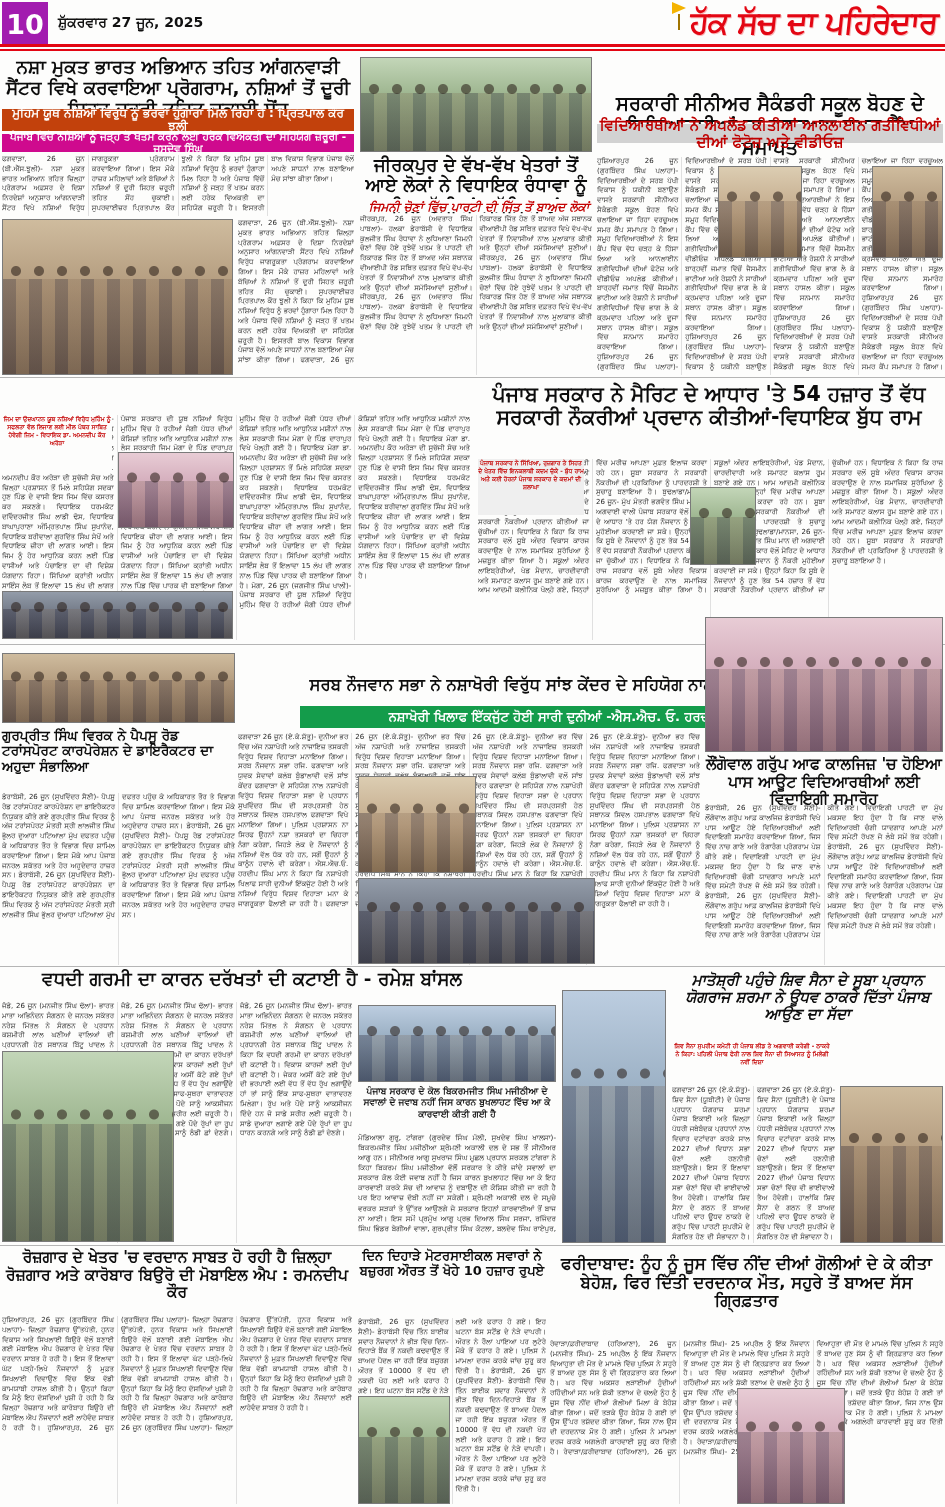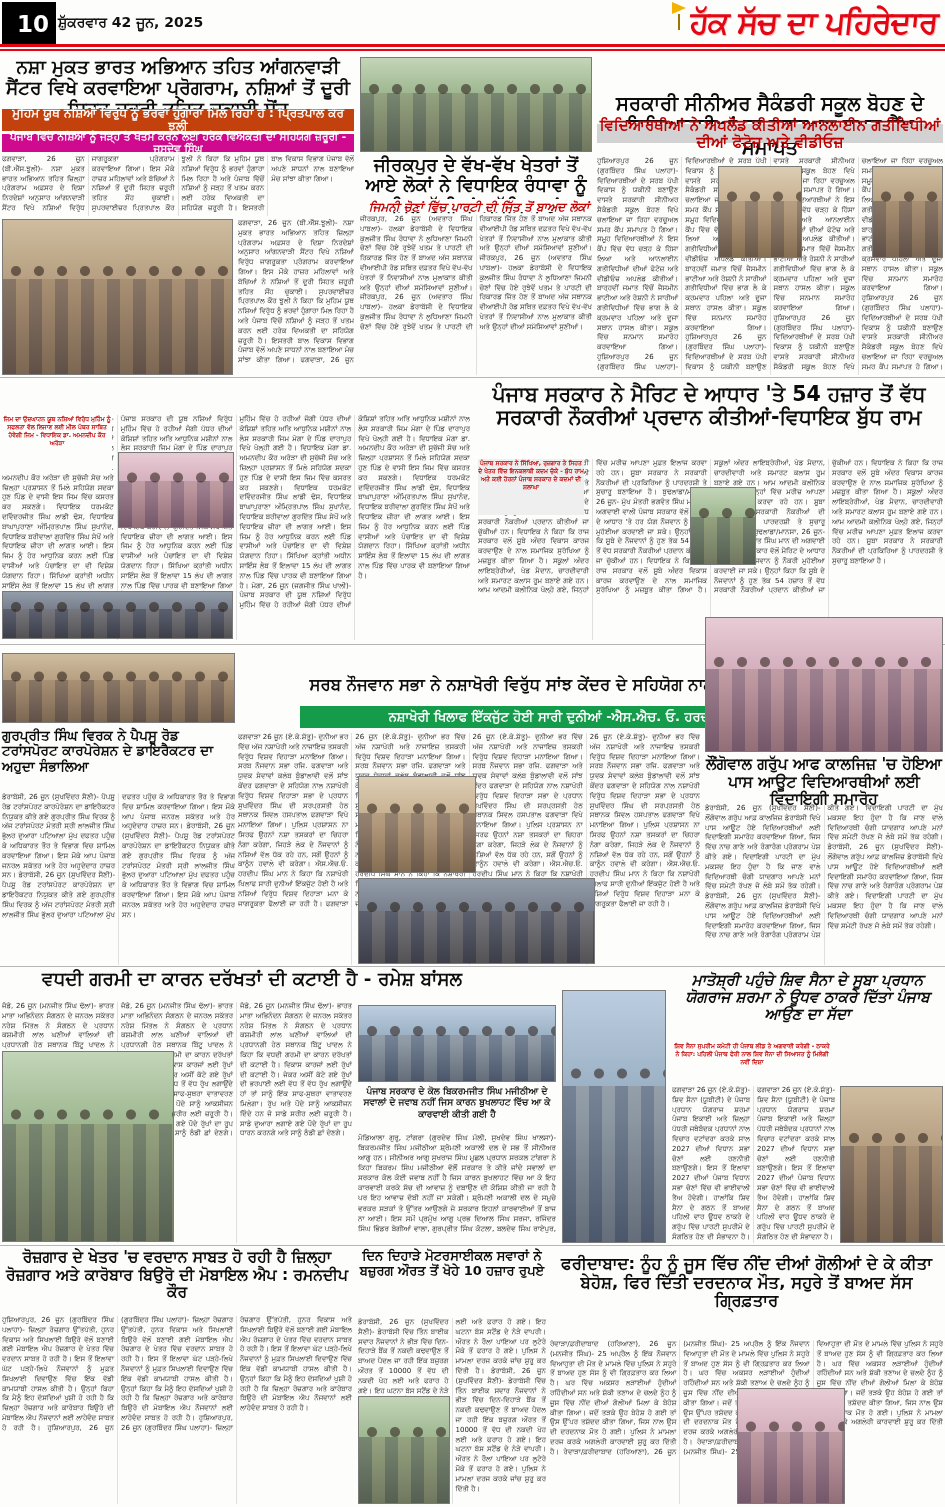--- a/index.html
+++ b/index.html
@@ -1,21 +1,21 @@
 <!DOCTYPE html>
 <html><head>
 <meta charset="utf-8">
 <style>
   html,body{margin:0;padding:0;background:#e8e8e8;}
   #page{position:relative;width:945px;height:1507px;background:#fdfdfc;overflow:hidden;
         font-family:"DejaVu Sans","Liberation Sans",sans-serif;}
   .abs{position:absolute;}
   
-  .numbox{background:#000000;color:#fff;font-weight:bold;font-size:23px;
-          display:flex;align-items:center;justify-content:center;padding-left:8px;}
+  .numbox{background:#a21caf;color:#fff;font-weight:bold;font-size:27px;
+          display:flex;align-items:center;justify-content:center;}
   .dateline{font-weight:bold;color:#111;font-size:14px;}
   .masthead{color:#e30613;font-weight:800;font-size:31px;letter-spacing:-1px;
             transform:skewX(-6deg);white-space:nowrap;text-shadow:1px 1px 0 #f8b5b5;}
   .flag{width:0;height:0;border-left:14px solid #f5b301;border-top:6px solid transparent;
         border-bottom:6px solid transparent;}
   .flagpole{width:2px;height:16px;background:#a07400;}
   .redline{background:#e30613;}
   
   .hl{font-weight:bold;color:#0c0c0c;text-align:center;line-height:1.13;}
   .bar{color:#fff;font-weight:bold;text-align:center;display:flex;align-items:center;justify-content:center;line-height:1.1;}
@@ -42,21 +42,21 @@
   .hr{background:#b5b5b5;height:1px;}
 </style>
 </head>
 <body>
 
 <div id="page">
 
   <div class="abs numbox" style="left:2px;top:2px;width:46px;height:44px;">
     <span>10</span>
   </div>
-  <div class="abs dateline" style="left:58px;top:14px;">ਸ਼ੁੱਕਰਵਾਰ 42 ਜੂਨ, 2025</div>
+  <div class="abs dateline" style="left:58px;top:14px;">ਸ਼ੁੱਕਰਵਾਰ 27 ਜੂਨ, 2025</div>
 
   <div class="abs" style="right:8px;top:4px;display:flex;align-items:flex-start;gap:4px;">
     <div style="display:flex;flex-direction:column;align-items:center;margin-top:-2px;">
       <div class="flag"></div>
       <div class="flagpole"></div>
     </div>
     <div class="masthead">ਹੱਕ ਸੱਚ ਦਾ ਪਹਿਰੇਦਾਰ</div>
   </div>
 
   <div class="abs redline" style="left:0;top:44px;width:945px;height:3px;"></div>

